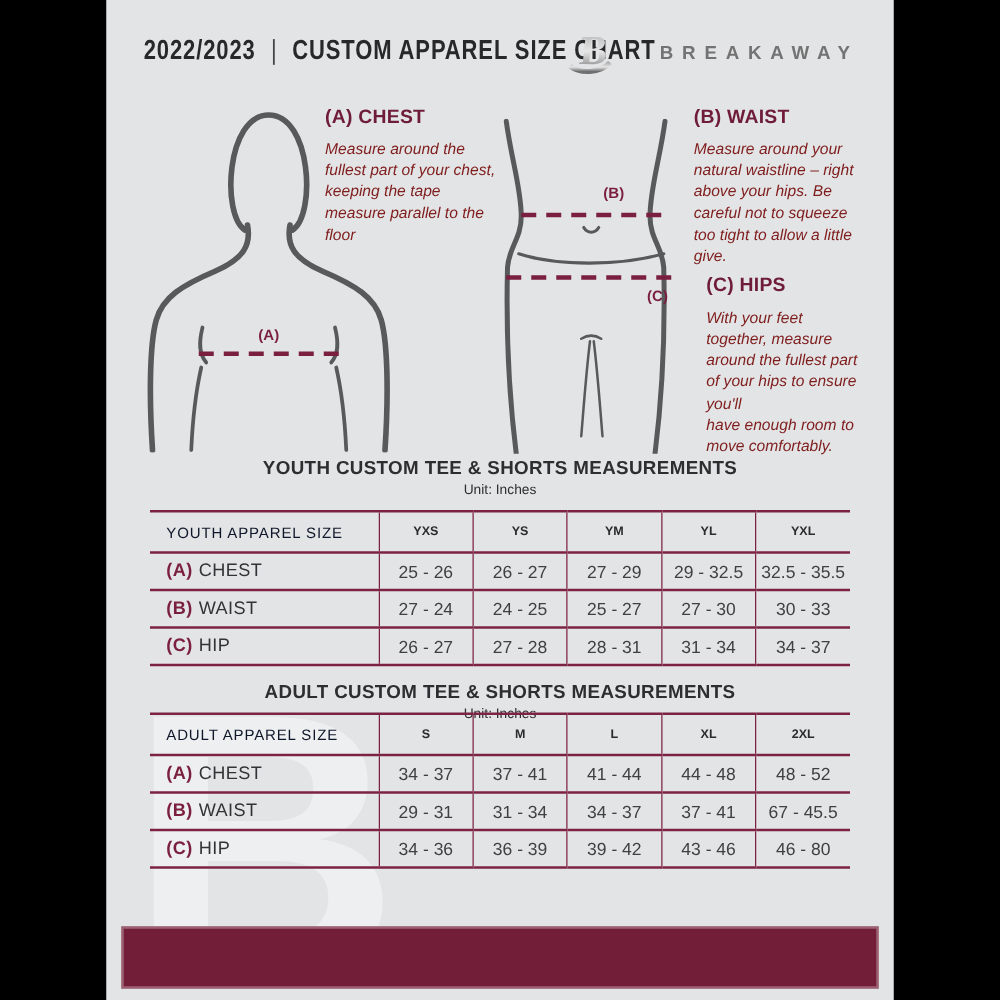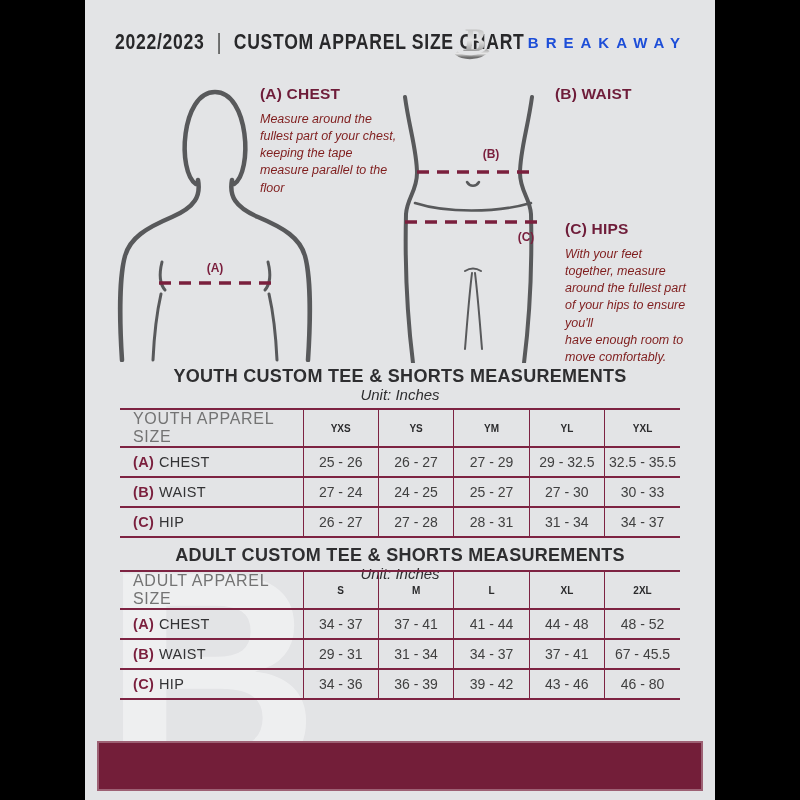--- a/index.html
+++ b/index.html
@@ -6,50 +6,50 @@
   .stage{position:relative;width:800px;height:800px;background:#000;overflow:hidden;
          font-family:"Liberation Sans",sans-serif;}
   .page{position:absolute;left:85px;top:0;width:630px;height:800px;background:#e3e4e6;}
 
   
   .mast-left{position:absolute;left:30px;top:30px;display:flex;align-items:center;gap:12px;
              transform:scale(.88,1.1);transform-origin:left center;white-space:nowrap;}
   .season,.chart-title{font-weight:700;font-size:20px;letter-spacing:.8px;color:#28282a;}
   .mast-divider{font-weight:400;font-size:20px;color:#444;margin:0 2px;}
   .mast-right{position:absolute;right:28px;top:20px;display:flex;align-items:center;gap:9px;}
-  .brand{font-weight:700;font-size:15px;letter-spacing:7px;color:#1d4ed8;margin-top:4px;padding-left:22px;}
+  .brand{font-weight:700;font-size:15px;letter-spacing:7px;color:#737373;margin-top:4px;padding-left:22px;}
 
   
   .fig{position:absolute;}
   .figure-left{left:28px;top:80px;}
   .figure-right{left:306px;top:95px;}
   .note{position:absolute;}
   .note-chest{left:175px;top:85px;width:142px;}
   .note-waist{left:470px;top:85px;width:132px;}
   .note-hips{left:480px;top:220px;width:146px;}
   .note-heading{font-size:15.5px;font-weight:700;color:#6e1c39;letter-spacing:.2px;margin:0 0 8px 0;}
   .note-body{font-size:12.5px;font-style:italic;color:#7f1d1d;line-height:1.37;margin:0;}
   .pre{white-space:pre-line;}
 
   
   .sec-title,.sec-unit{position:absolute;left:0;width:100%;text-align:center;color:#2e2e30;z-index:1;}
-  .sec-title{font-size:18px;font-weight:700;letter-spacing:.3px;}
-  .sec-unit{font-size:15px;font-style:italic;}
+  .sec-title{font-size:15px;font-weight:700;letter-spacing:.3px;}
+  .sec-unit{font-size:11px;}
   .youth-title{top:366px;} .youth-unit{top:386px;}
   .adult-title{top:545px;} .adult-unit{top:565px;}
 
   
   .size-table{position:absolute;left:35px;width:560px;border-collapse:collapse;table-layout:fixed;z-index:1;}
   .youth-table{top:408px;} .adult-table{top:570px;}
   .size-table col.c0{width:183px;} .size-table col.cs{width:75.4px;}
   .size-table th,.size-table td{border-top:2px solid #7d2342;border-bottom:2px solid #7d2342;padding:0;}
   .size-table th+th,.size-table td+td{border-left:1.5px solid #7d2342;}
   .size-table tr.head-row{height:33px;}
   .size-table tr.data-row{height:30px;}
-  th.lab{text-align:left;padding-left:13px;font-weight:400;font-size:16px;letter-spacing:.7px;color:#737373;}
+  th.lab{text-align:left;padding-left:13px;font-weight:400;font-size:12px;letter-spacing:.7px;color:#0f172a;}
   th.sz{font-weight:700;font-size:10px;color:#2b2b2d;}
   td.rl{text-align:left;padding-left:13px;font-size:14.5px;color:#333335;letter-spacing:.3px;}
   td.rl .mk{color:#7a1f3d;font-weight:700;margin-right:5px;}
   td.v{text-align:center;font-size:14px;color:#404040;}
 
   
   .footer-bar{position:absolute;left:12px;top:741px;width:606px;height:50px;background:#731e39;
               border:2px solid rgba(255,255,255,.30);box-sizing:border-box;z-index:2;}
   .watermark{position:absolute;left:18px;top:556px;font-size:300px;line-height:.8;font-weight:700;
              color:#ffffff;opacity:.42;z-index:0;pointer-events:none;}
@@ -109,20 +109,21 @@
       <line x1="14" y1="127" x2="149" y2="127" stroke="#7a1f3d" stroke-width="3.5" stroke-dasharray="12 8"></line>
       <text class="svg-label" x="135" y="146" text-anchor="middle">(C)</text>
     </svg>
 
     <div class="note note-chest">
       <p class="note-heading">(A) CHEST</p>
       <p class="note-body">Measure around the fullest part of your chest, keeping the tape measure parallel to the floor</p>
     </div>
     <div class="note note-waist">
       <p class="note-heading">(B) WAIST</p>
+      <p class="note-body">Measure around your natural waistline – right above your hips. Be careful not to squeeze too tight to allow a little give.</p>
     </div>
     <div class="note note-hips">
       <p class="note-heading">(C) HIPS</p>
       <p class="note-body pre">With your feet
 together, measure
 around the fullest part
 of your hips to ensure
 you'll
 have enough room to
 move comfortably.</p>

